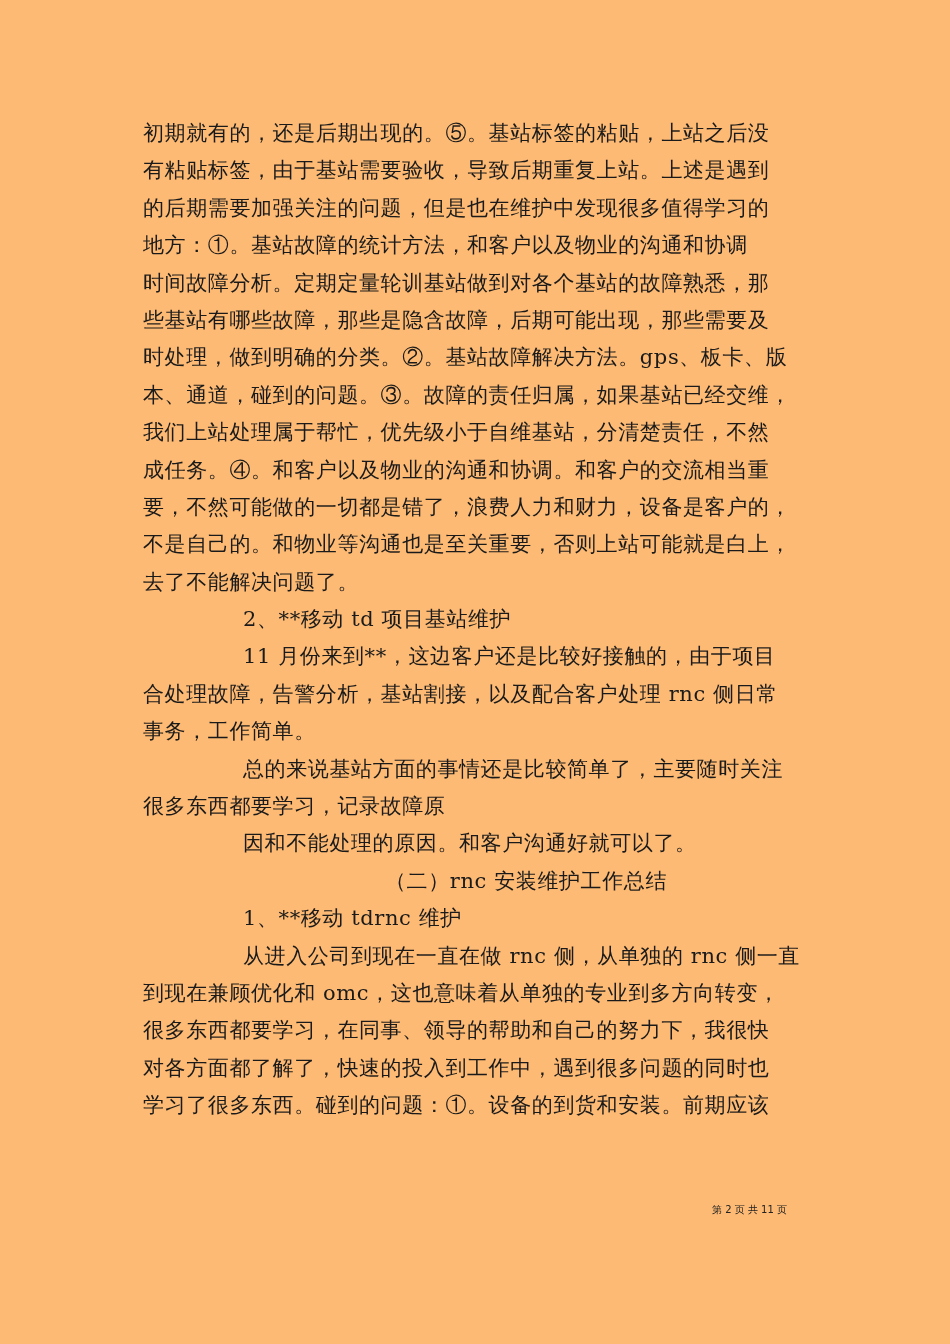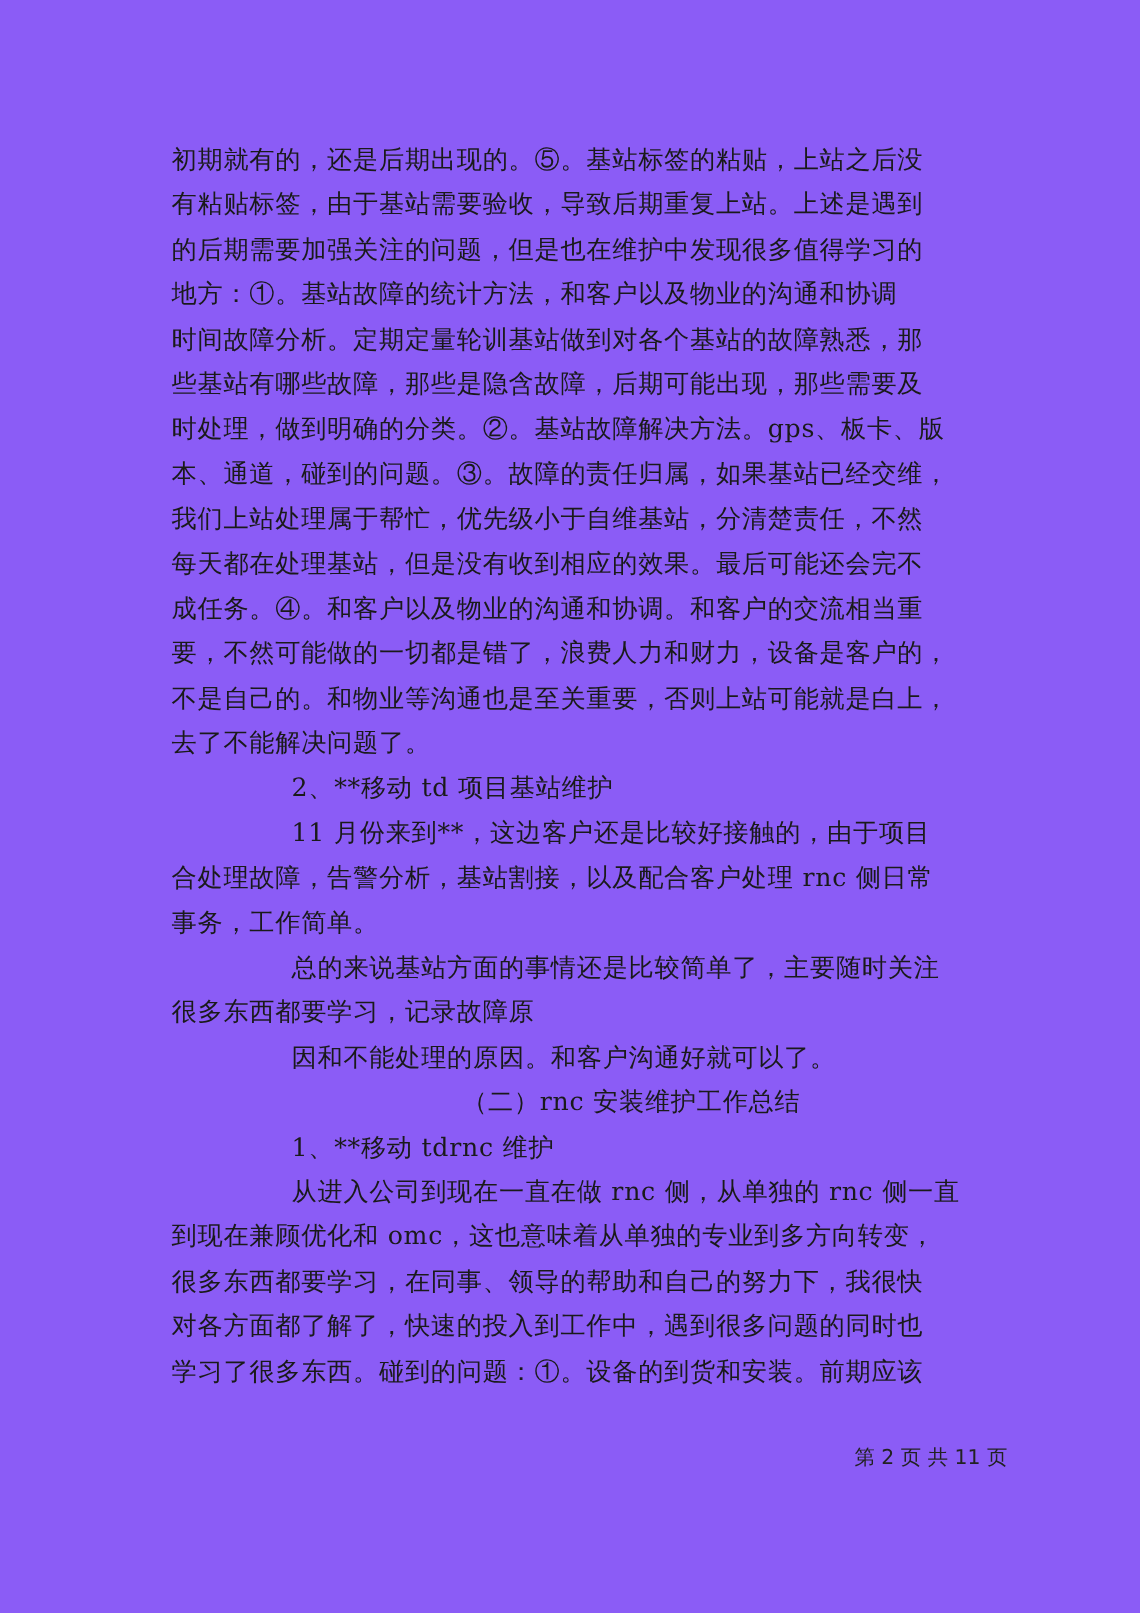--- a/index.html
+++ b/index.html
@@ -1,41 +1,40 @@
 <!DOCTYPE html>
 <html><head>
 <meta charset="utf-8">
 <style>
   html, body { margin:0; padding:0; background:#ffffff; }
   body { width:950px; height:1344px; position:relative; overflow:hidden;
          font-family: "DejaVu Serif", "Liberation Serif", serif; color:#1a1a1a; }
-  .page { position:absolute; left:0; top:0; width:950px; height:1344px; background:#8b5cf6; }
+  .page { position:absolute; left:0; top:0; width:950px; height:1344px; background:#fdba74; }
   .body-text { position:absolute; left:143px; top:115px; width:670px; }
   .line { height:37.4px; line-height:37.4px; font-size:21px; white-space:nowrap;
           letter-spacing:0.6px; }
   .indent2 { padding-left:100px; }
   .indent2b { padding-left:96px;text-align:center; }
-  .footer { position:absolute; left:712px; top:1203px; font-size:17px;
+  .footer { position:absolute; left:712px; top:1203px; font-size:10px;
             font-family: "DejaVu Sans", "Liberation Sans", sans-serif; color:#222; }
 </style>
 </head>
 <body>
 
 <div class="page">
   <div class="body-text">
     <div class="line">初期就有的，还是后期出现的。⑤。基站标签的粘贴，上站之后没</div>
     <div class="line">有粘贴标签，由于基站需要验收，导致后期重复上站。上述是遇到</div>
     <div class="line">的后期需要加强关注的问题，但是也在维护中发现很多值得学习的</div>
     <div class="line">地方：①。基站故障的统计方法，和客户以及物业的沟通和协调</div>
     <div class="line">时间故障分析。定期定量轮训基站做到对各个基站的故障熟悉，那</div>
     <div class="line">些基站有哪些故障，那些是隐含故障，后期可能出现，那些需要及</div>
     <div class="line">时处理，做到明确的分类。②。基站故障解决方法。gps、板卡、版</div>
     <div class="line">本、通道，碰到的问题。③。故障的责任归属，如果基站已经交维，</div>
     <div class="line">我们上站处理属于帮忙，优先级小于自维基站，分清楚责任，不然</div>
-    <div class="line">每天都在处理基站，但是没有收到相应的效果。最后可能还会完不</div>
     <div class="line">成任务。④。和客户以及物业的沟通和协调。和客户的交流相当重</div>
     <div class="line">要，不然可能做的一切都是错了，浪费人力和财力，设备是客户的，</div>
     <div class="line">不是自己的。和物业等沟通也是至关重要，否则上站可能就是白上，</div>
     <div class="line">去了不能解决问题了。</div>
     <div class="line indent2">2、**移动 td 项目基站维护</div>
     <div class="line indent2"> 11 月份来到**，这边客户还是比较好接触的，由于项目</div>
     <div class="line">合处理故障，告警分析，基站割接，以及配合客户处理 rnc 侧日常</div>
     <div class="line">事务，工作简单。</div>
     <div class="line indent2">总的来说基站方面的事情还是比较简单了，主要随时关注</div>
     <div class="line">很多东西都要学习，记录故障原</div>

